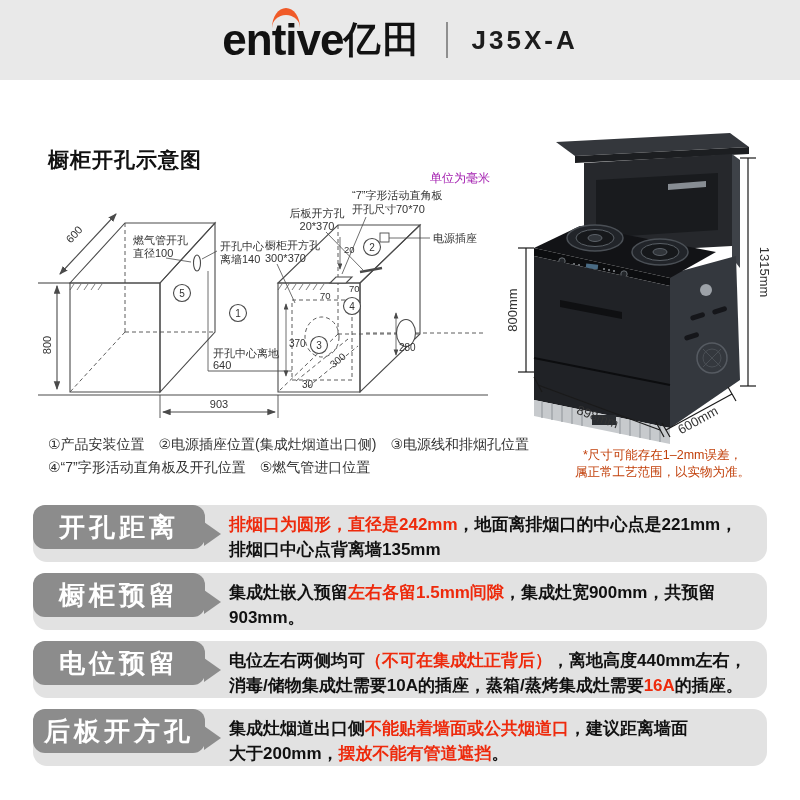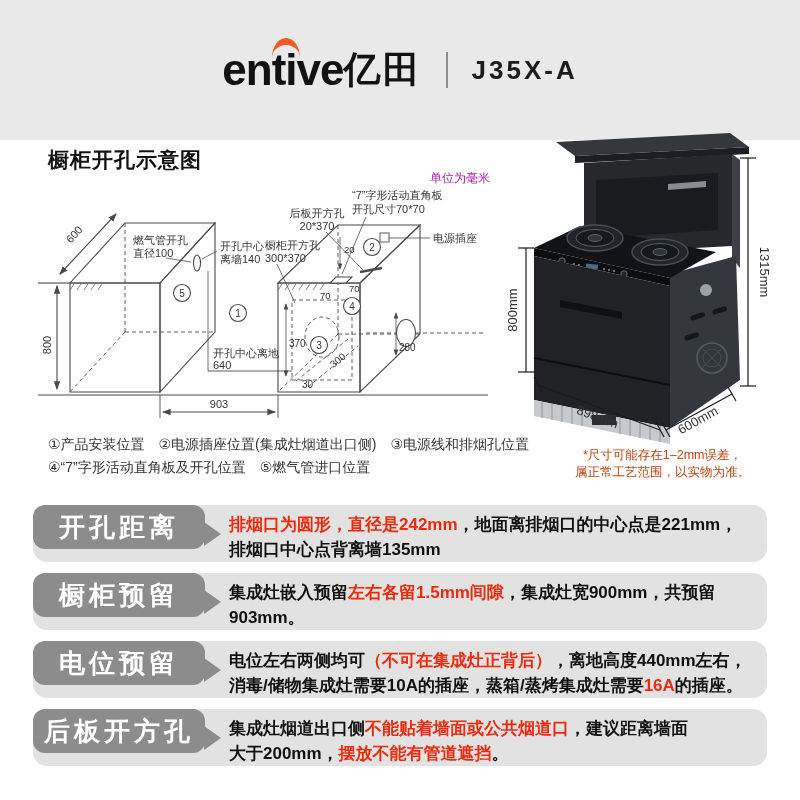--- a/index.html
+++ b/index.html
@@ -1,19 +1,19 @@
 <!DOCTYPE html>
 <html style="--hl: #ee2a0c; --rowbg: #e2e2e2; --labelbg: #8c8c8c;"><head>
 <meta charset="utf-8">
 <style>
   html,body{margin:0;padding:0;}
   .page{position:relative;width:800px;height:800px;background:#ffffff;overflow:hidden;
         font-family:"Liberation Sans","DejaVu Sans",sans-serif;color:#1a1a1a;}
   
-  .band{position:absolute;left:0;top:0;width:800px;height:140px;background:#e9e9e9;
+  .band{position:absolute;left:0;top:0;width:800px;height:80px;background:#e9e9e9;
         display:flex;align-items:center;justify-content:center;}
   .logo{display:flex;align-items:center;}
   .brand-latin{position:relative;font-size:44px;font-weight:800;letter-spacing:-1px;color:#121212;}
   .brand-arc{position:absolute;right:44px;top:-7px;width:28px;height:13px;
              border-top:7px solid #f05a28;border-radius:50% 50% 0 0/100% 100% 0 0;}
   .brand-cn{font-size:37px;font-weight:900;color:#121212;letter-spacing:2px;}
   .logo-div{width:2px;height:36px;background:#8f8f8f;margin:0 24px;}
   .model{font-size:26px;font-weight:700;letter-spacing:3px;color:#1c1c1c;}
   
   .diagram-title{position:absolute;left:48px;top:146px;font-size:21px;font-weight:700;color:#111;letter-spacing:1px;}

